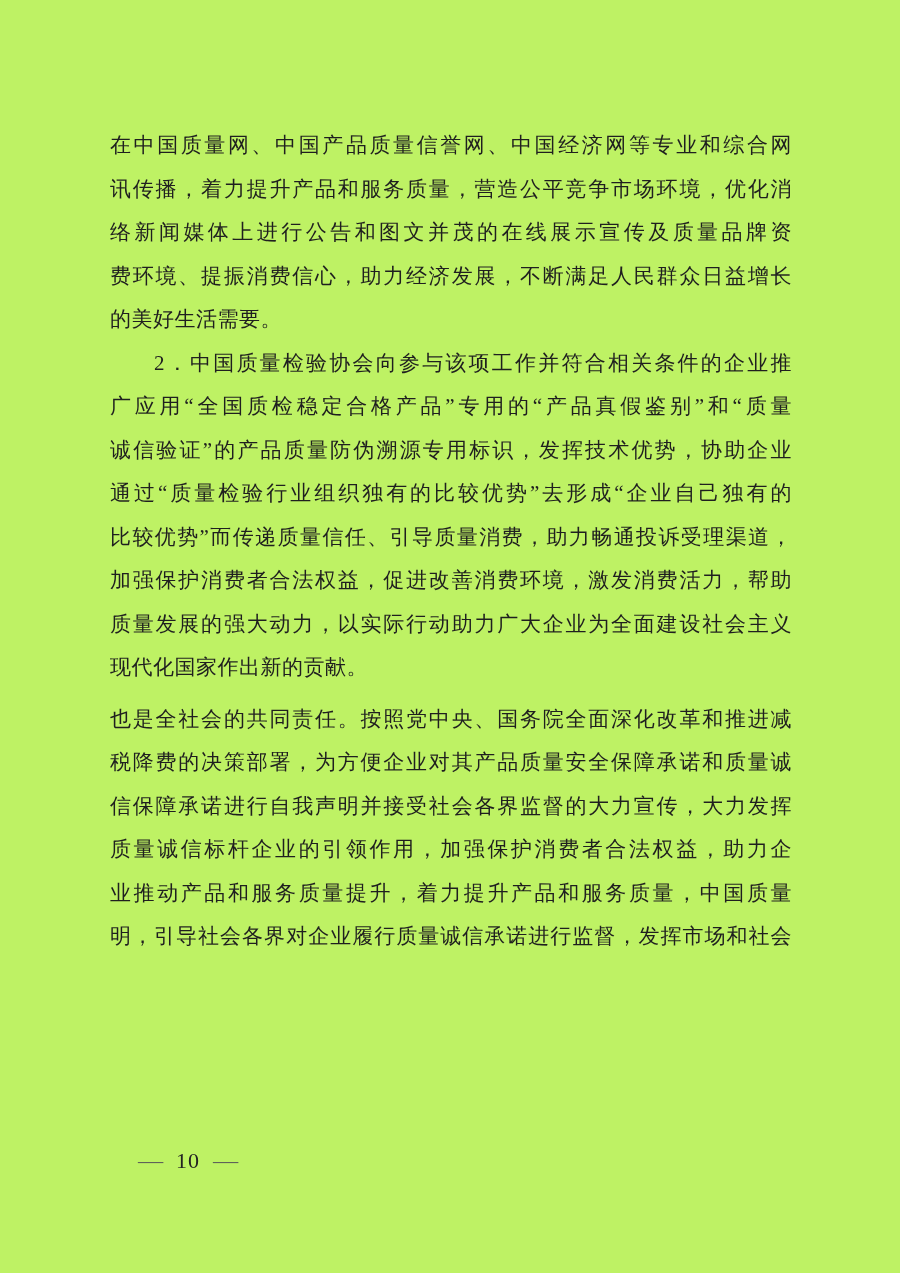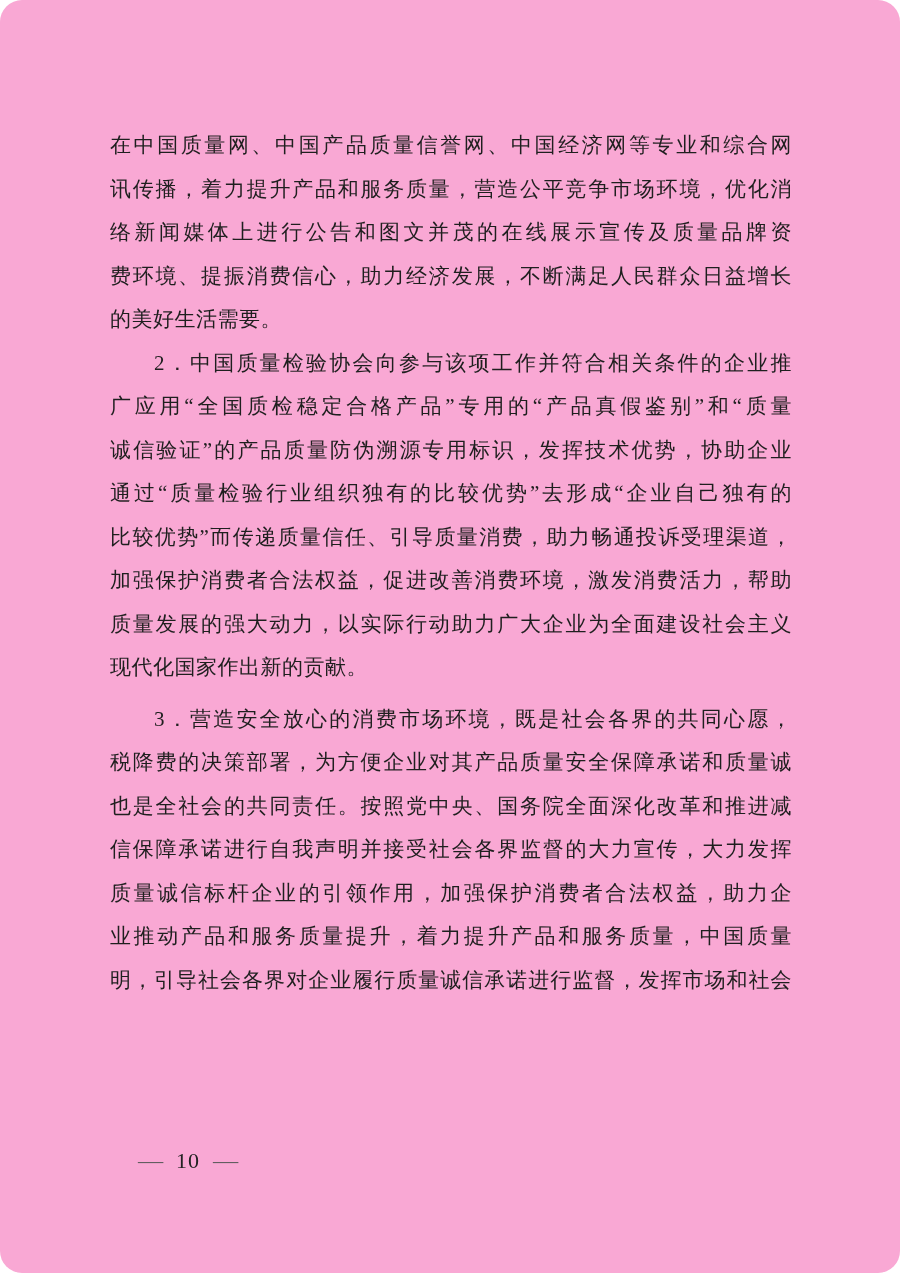--- a/index.html
+++ b/index.html
@@ -4,25 +4,24 @@
 <style>
   html, body {
     margin: 0;
     padding: 0;
     background: #ffffff;
   }
   .page {
     position: relative;
     width: 900px;
     height: 1273px;
-    background: #f9a8d4;
+    background: #bef264;
     overflow: hidden;
     font-family: "Liberation Serif", "DejaVu Serif", serif;
     color: #1f1f1f;
-    border-radius: 22px;
   }
   .content {
     position: absolute;
     left: 110px;
     top: 124px;
     width: 682px;
   }
   .paragraph {
     margin: 0;
   }
@@ -80,23 +79,22 @@
         <div class="line indent">2．中国质量检验协会向参与该项工作并符合相关条件的企业推</div>
         <div class="line">广应用“全国质检稳定合格产品”专用的“产品真假鉴别”和“质量</div>
         <div class="line">诚信验证”的产品质量防伪溯源专用标识，发挥技术优势，协助企业</div>
         <div class="line">通过“质量检验行业组织独有的比较优势”去形成“企业自己独有的</div>
         <div class="line">比较优势”而传递质量信任、引导质量消费，助力畅通投诉受理渠道，</div>
         <div class="line">加强保护消费者合法权益，促进改善消费环境，激发消费活力，帮助</div>
         <div class="line">质量发展的强大动力，以实际行动助力广大企业为全面建设社会主义</div>
         <div class="line end">现代化国家作出新的贡献。</div>
       </div>
       <div class="paragraph p3-gap">
-        <div class="line indent">3．营造安全放心的消费市场环境，既是社会各界的共同心愿，</div>
+        <div class="line">也是全社会的共同责任。按照党中央、国务院全面深化改革和推进减</div>
         <div class="line">税降费的决策部署，为方便企业对其产品质量安全保障承诺和质量诚</div>
-        <div class="line">也是全社会的共同责任。按照党中央、国务院全面深化改革和推进减</div>
         <div class="line">信保障承诺进行自我声明并接受社会各界监督的大力宣传，大力发挥</div>
         <div class="line">质量诚信标杆企业的引领作用，加强保护消费者合法权益，助力企</div>
         <div class="line">业推动产品和服务质量提升，着力提升产品和服务质量，中国质量</div>
         <div class="line">明，引导社会各界对企业履行质量诚信承诺进行监督，发挥市场和社会</div>
       </div>
     </div>
   <div class="footer">
     <span class="dash">—</span>
     <span class="pagenum">10</span>
     <span class="dash">—</span>

